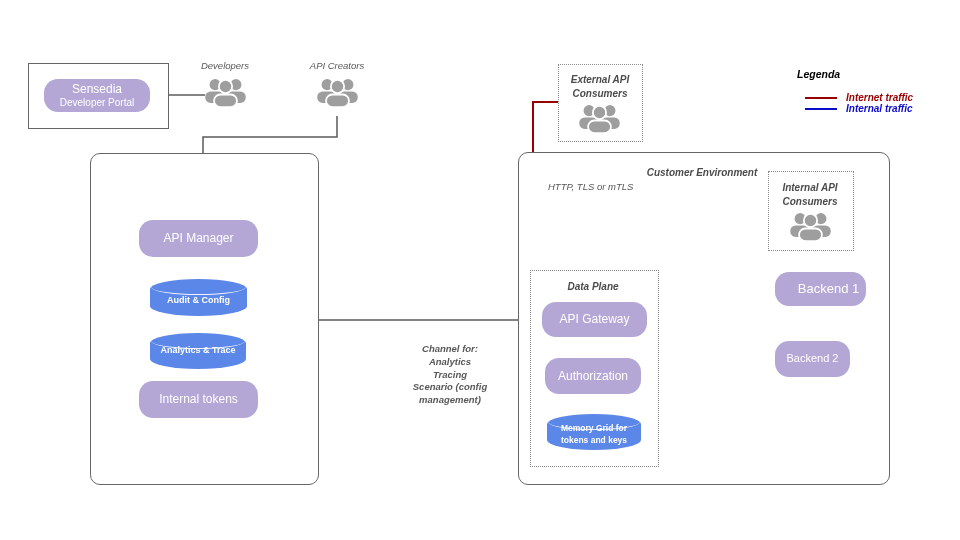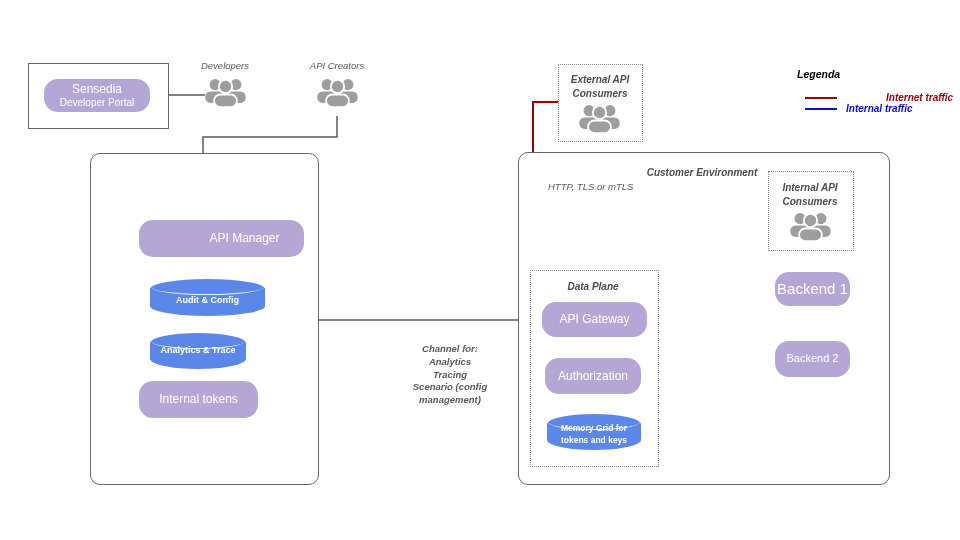--- a/index.html
+++ b/index.html
@@ -86,22 +86,22 @@
   
   <div class="note" style="left:297px; top:60px; width:80px;">API Creators</div>
   <span class="abs" style="left:316px; top:73px;">
     <svg class="ppl" width="43" height="38" viewBox="0 0 24 18">
         <use href="#ppl-group"></use>
       </svg>
   </span>
 
   
   <div class="rframe" style="left:90px; top:153px; width:227px; height:330px;"></div>
-  <div class="pnode" style="left:139px; top:220px; width:119px; height:37px;padding-left:46px;">API Manager</div>
-  <div class="cyl" style="left:150px; top:279px; width:115px; height:37px;">
+  <div class="pnode" style="left:139px; top:220px; width:119px; height:37px;">API Manager</div>
+  <div class="cyl" style="left:150px; top:279px; width:97px; height:37px;">
     <span class="cyl-rim"></span>
     <span style="margin-top:6px;">Audit &amp; Config</span>
   </div>
   <div class="cyl" style="left:150px; top:333px; width:96px; height:36px;">
     <span class="cyl-rim"></span>
     <span style="">Analytics &amp; Trace</span>
   </div>
   <div class="pnode" style="left:139px; top:381px; width:119px; height:37px;">Internal tokens</div>
 
   
@@ -147,27 +147,27 @@
   <div class="title" style="left:543px; top:280px; width:100px;">Data Plane</div>
   <div class="pnode" style="left:542px; top:302px; width:105px; height:35px;">API Gateway</div>
   <div class="pnode" style="left:545px; top:358px; width:96px; height:36px;">Authorization</div>
   <div class="cyl" style="left:547px; top:414px; width:94px; height:36px; font-size:8.5px;">
     <span class="cyl-rim"></span>
     <span style="margin-top:5px;">Memory Grid for</span>
     <span>tokens and keys</span>
   </div>
 
   
-  <div class="pnode" style="left:775px; top:272px; width:75px; height:34px; font-size:15px;">Backend 1</div>
+  <div class="pnode" style="left:775px; top:272px; width:75px; height:34px; font-size:13px;padding-left:16px;">Backend 1</div>
   <div class="pnode" style="left:775px; top:341px; width:75px; height:36px; font-size:11px;">Backend 2</div>
 
   
   <div class="legend-title" style="left:797px; top:68px;">Legenda</div>
   <div class="legend-row" style="left:805px; top:92px;">
     <span class="legend-line" style="border-color:#990000;"></span>
-    <span class="legend-label" style="color:#990000;margin-left:40px;">Internet traffic</span>
+    <span class="legend-label" style="color:#990000;">Internet traffic</span>
   </div>
   <div class="legend-row" style="left:805px; top:103px;">
     <span class="legend-line" style="border-color:#0b0bcc;"></span>
     <span class="legend-label" style="color:#0b0bcc;">Internal traffic</span>
   </div>
 
 </div>
 
 </body></html>

